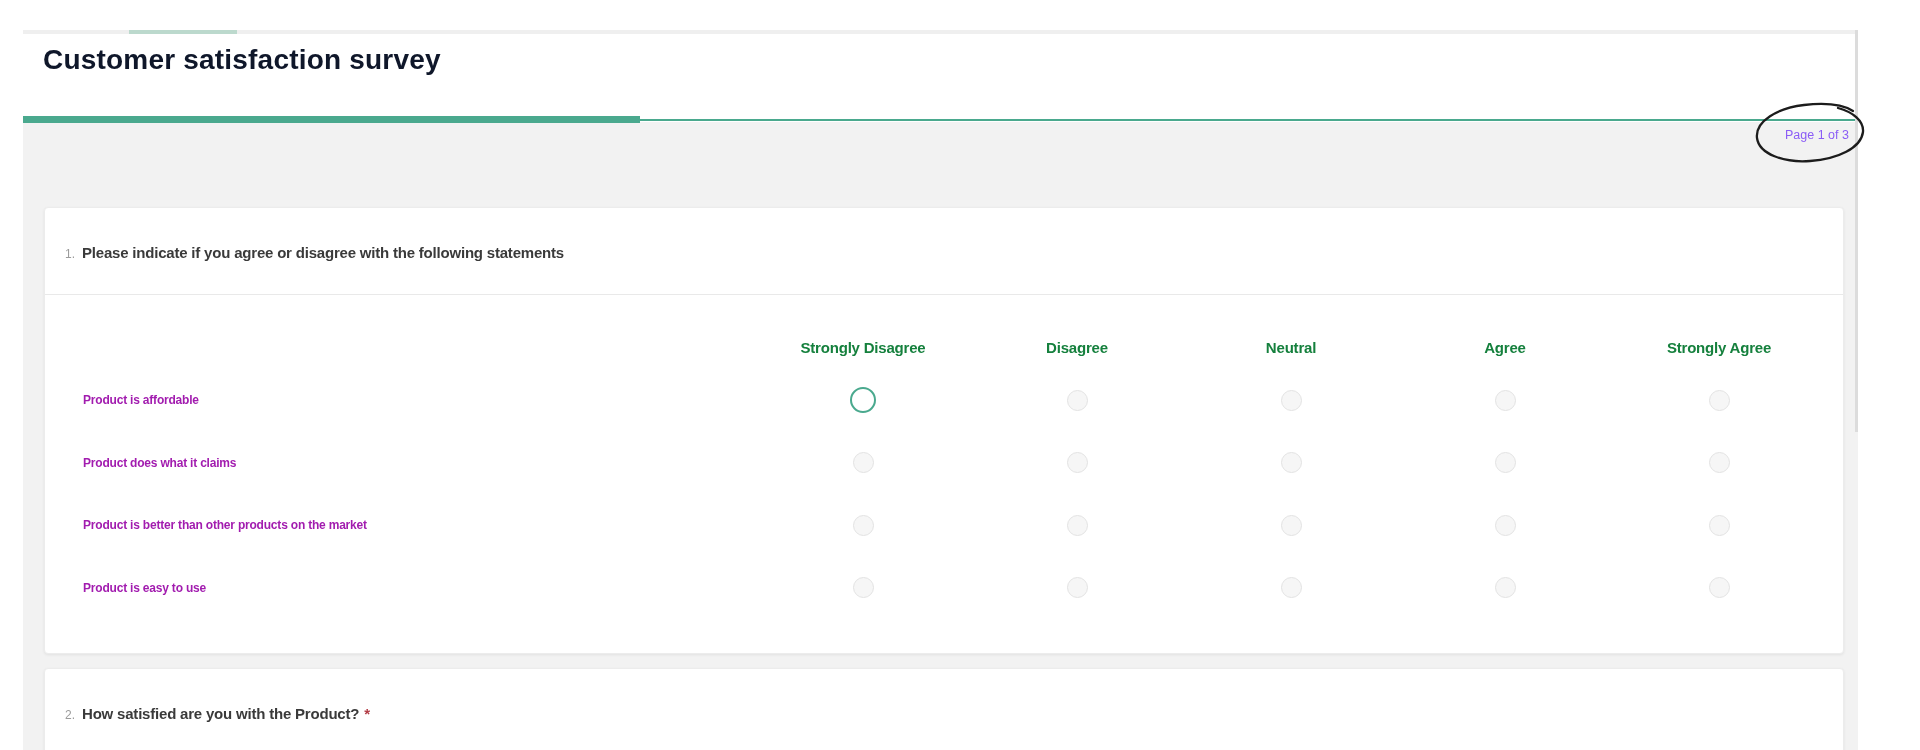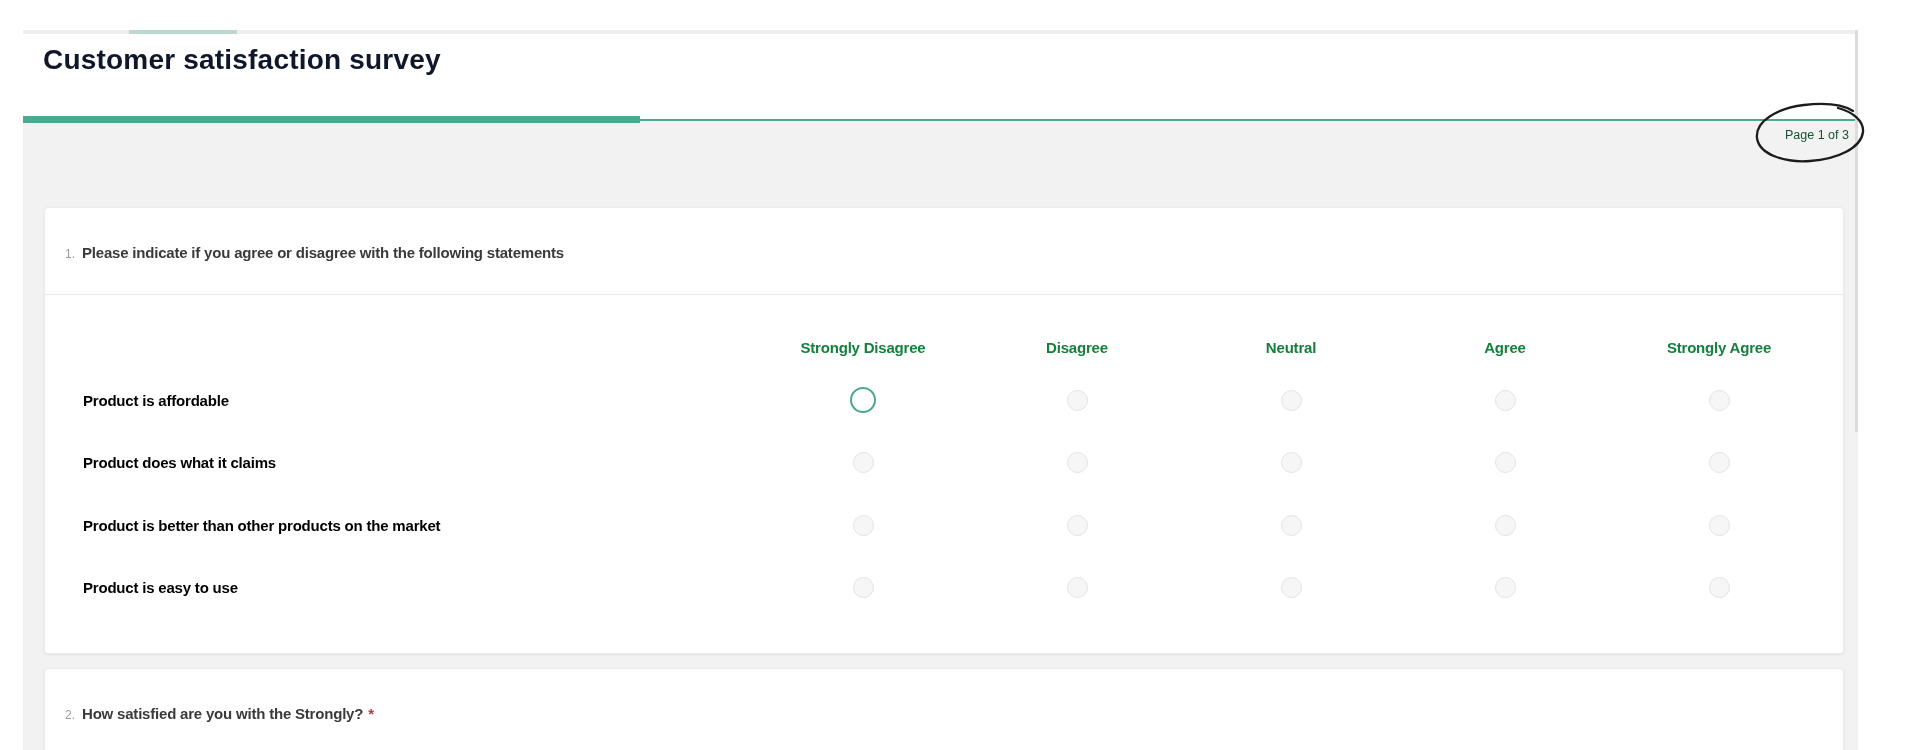--- a/index.html
+++ b/index.html
@@ -25,21 +25,21 @@
 
   
   .graybg { position:absolute; left:23px; top:122px; width:1835px; height:628px; background:#f2f2f2; }
 
   
   .scroll-thumb { position:absolute; left:1855px; top:30px; width:3px; height:402px; background:#dcdcdc; }
 
   
   .page-ind {
     position:absolute; left:1760px; top:128px; width:114px; text-align:center;
-    font-size:12.5px; color:#14532d;
+    font-size:12.5px; color:#8b5cf6;
   }
   .annot { position:absolute; left:1750px; top:100px; width:122px; height:68px; }
 
   
   .card {
     position:absolute; left:44px; width:1800px; box-sizing:border-box;
     background:#ffffff; border:1px solid #ececec; border-radius:4px;
     box-shadow:0 1px 3px rgba(0,0,0,0.07);
   }
   .card1 { top:207px; height:447px; }
@@ -56,21 +56,21 @@
   .matrix { position:absolute; left:0; right:0; top:87px; bottom:0; }
   .mx-head {
     display:grid; grid-template-columns:711px repeat(5,214px);
     height:74px; align-items:end; padding-bottom:13px; box-sizing:border-box;
   }
   .hcell { text-align:center; font-size:15px; font-weight:700; color:#15803d; letter-spacing:-0.2px; }
   .mx-row {
     display:grid; grid-template-columns:711px repeat(5,214px);
     height:62.5px; align-items:center;
   }
-  .rlabel { padding-left:38px; font-size:15px; font-weight:700; color:#000000; letter-spacing:-0.2px; }
+  .rlabel { padding-left:38px; font-size:12px; font-weight:700; color:#a21caf; letter-spacing:-0.2px; }
   .rcell { display:flex; justify-content:center; align-items:center; }
   .radio {
     width:21px; height:21px; border-radius:50%;
     background:#f6f6f6; border:1px solid #e3e3e3; box-sizing:border-box;
     cursor:pointer;
   }
   .radio.hot {
     width:26px; height:26px; background:#ffffff; border:2px solid #4aa98e;
   }
 </style>
@@ -186,17 +186,17 @@
         <div class="rcell">
             <div class="radio"></div>
           </div>
       </div>
     </div>
   </div>
 
   <div class="card card2">
     <div class="qrow">
       <span class="qnum">2.</span>
-      <span class="qtext"><span>How satisfied are you with the Strongly?</span><span class="req">*</span></span>
+      <span class="qtext"><span>How satisfied are you with the Product?</span><span class="req">*</span></span>
     </div>
   </div>
 
 </div>
 
 </body></html>

